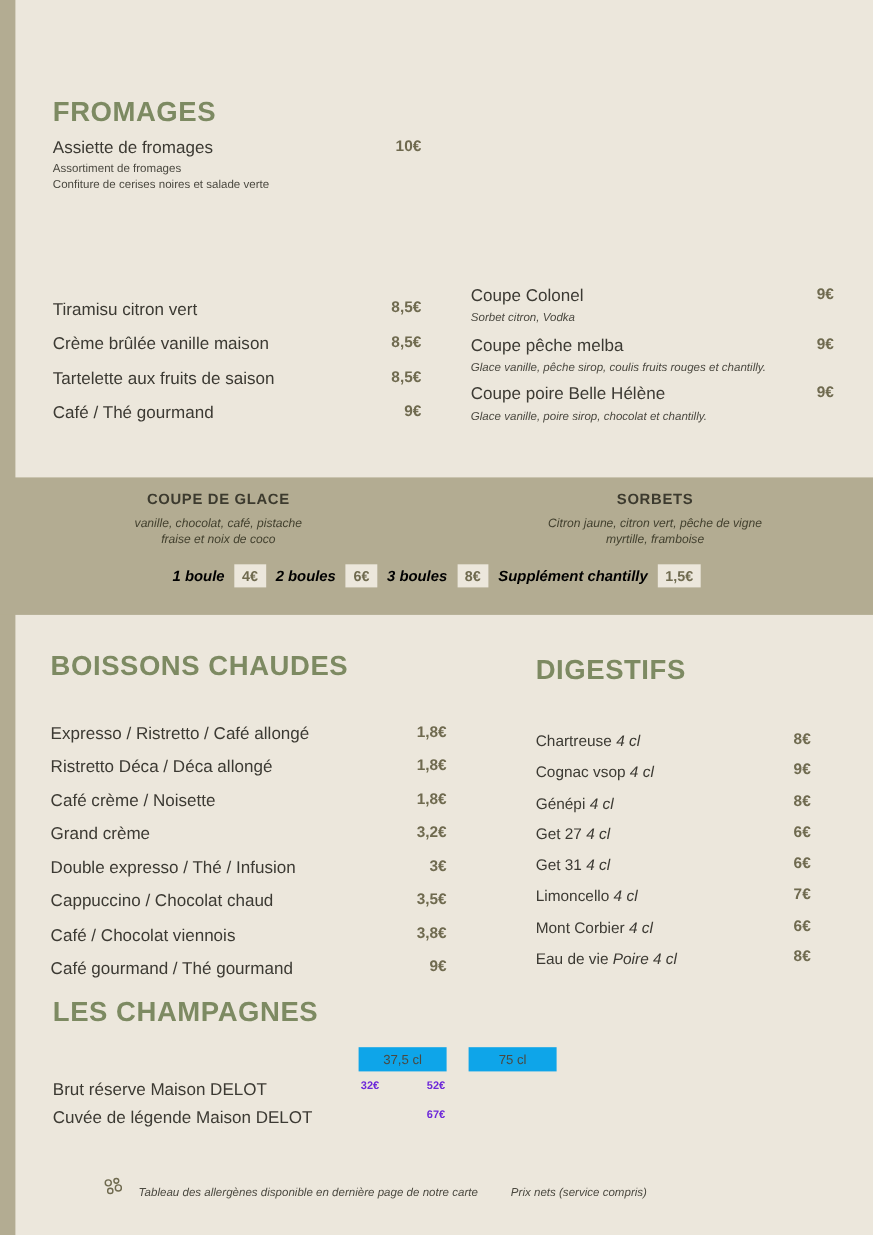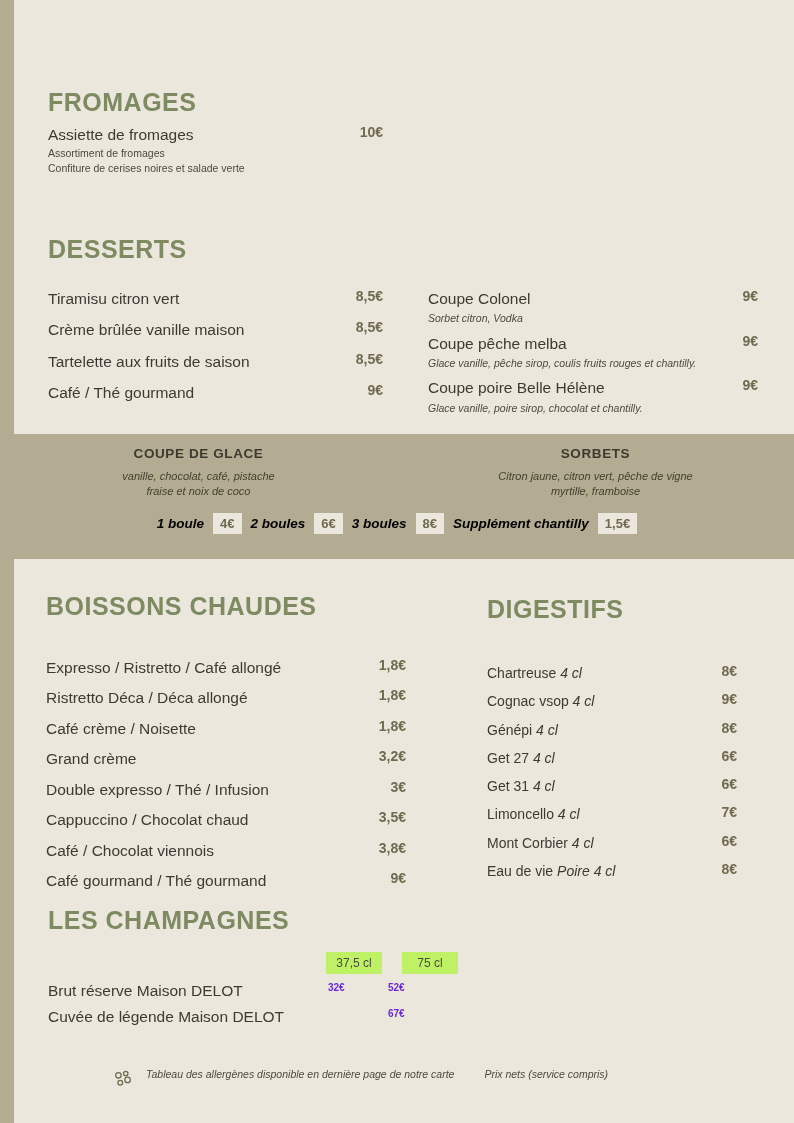--- a/index.html
+++ b/index.html
@@ -77,21 +77,21 @@
 
   
   #desserts {
     position: absolute;
     left: 48px; top: 235px; width: 710px;
   }
   #desserts .cols {
     display: flex;
     margin-top: 24px;
   }
-  #desserts .col-l { width: 335px; }
+  #desserts .col-l { width: 335px; margin-top: 12px; }
   #desserts .col-r { width: 330px; margin-left: 45px; }
   #desserts .col-l .item-row { margin-bottom: 9px; }
   #desserts .col-r .item-row { margin-bottom: 1px; }
   #desserts .col-r .item-desc { margin-bottom: 7px; }
 
   
   #glace-band {
     position: absolute;
     left: 0; top: 434px;
     width: 794px; height: 125px;
@@ -162,24 +162,24 @@
   #champagnes {
     position: absolute;
     left: 48px; top: 906px; width: 450px;
   }
   #champagnes .headrow {
     display: flex;
     margin-top: 17px;
     padding-left: 278px;
   }
   .volbox {
-    background: #bef264;
+    background: #0ea5e9;
     color: #4b4940;
     font-size: 12px;
-    padding: 4px 8px;
+    padding: 4px 20px;
     text-align: center;
     min-width: 40px;
   }
   .volbox + .volbox { margin-left: 20px; }
   #champagnes .crow {
     display: flex;
     align-items: flex-start;
     margin-top: 8px;
   }
   #champagnes .cname {
@@ -190,24 +190,24 @@
   #champagnes .cp {
     width: 60px;
     font-size: 10px;
     font-weight: bold;
     color: #6d28d9;
   }
 
   
   #footer {
     position: absolute;
-    left: 112px; top: 1068px;
+    left: 92px; top: 1068px;
     width: 600px;
     display: flex;
-    align-items: flex-start;
+    align-items: flex-end;
   }
   #footer .allergen-icon {
     width: 22px; height: 22px;
     color: #6f6a4f;
     margin-right: 12px;
     flex: 0 0 auto;
   }
   #footer .ftext {
     font-size: 10.5px;
     font-style: italic;
@@ -234,21 +234,20 @@
           <div class="item-name">Assiette de fromages</div>
           <div class="item-price">10€</div>
         </div>
         <div class="item-desc">Assortiment de fromages</div>
         <div class="item-desc">Confiture de cerises noires et salade verte</div>
       </div>
     </div>
   </section>
 
   <section id="desserts">
-    <div class="section-title">DESSERTS</div>
     <div class="cols">
       <div class="col-l">
         <div class="item-row">
           <div class="item-name">Tiramisu citron vert</div>
           <div class="item-price">8,5€</div>
         </div>
         <div class="item-row">
           <div class="item-name">Crème brûlée vanille maison</div>
           <div class="item-price">8,5€</div>
         </div>

